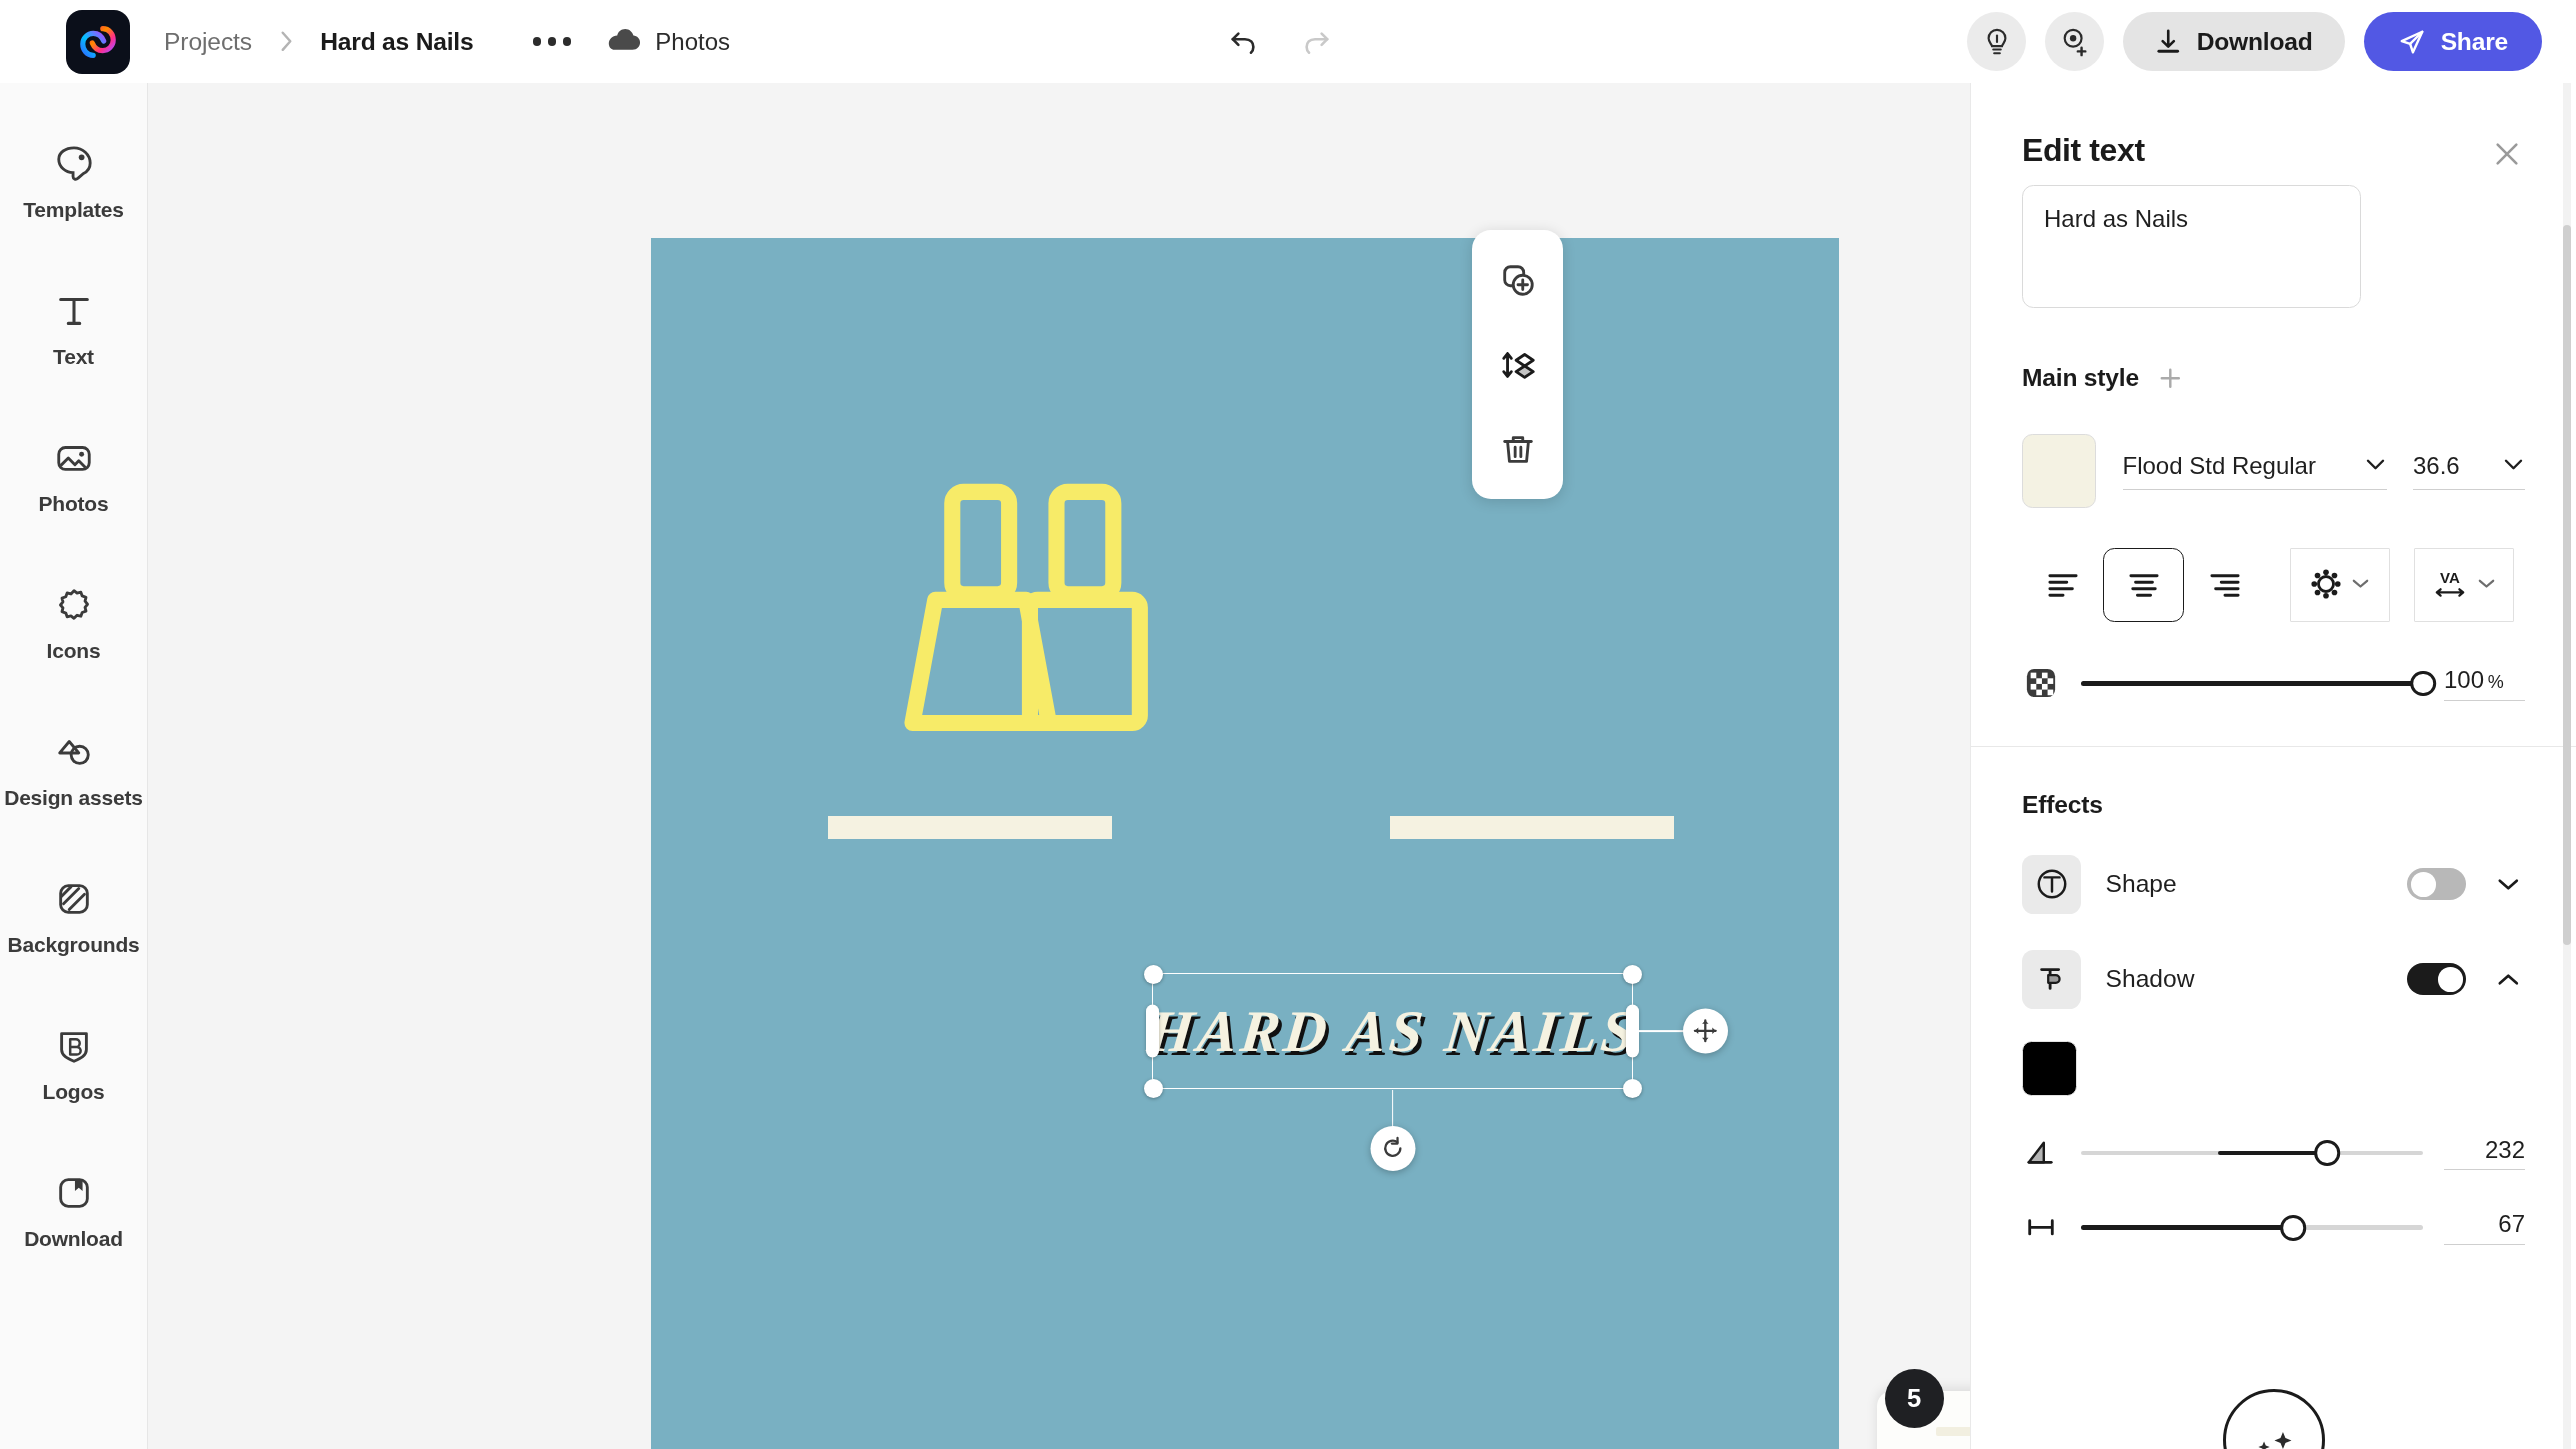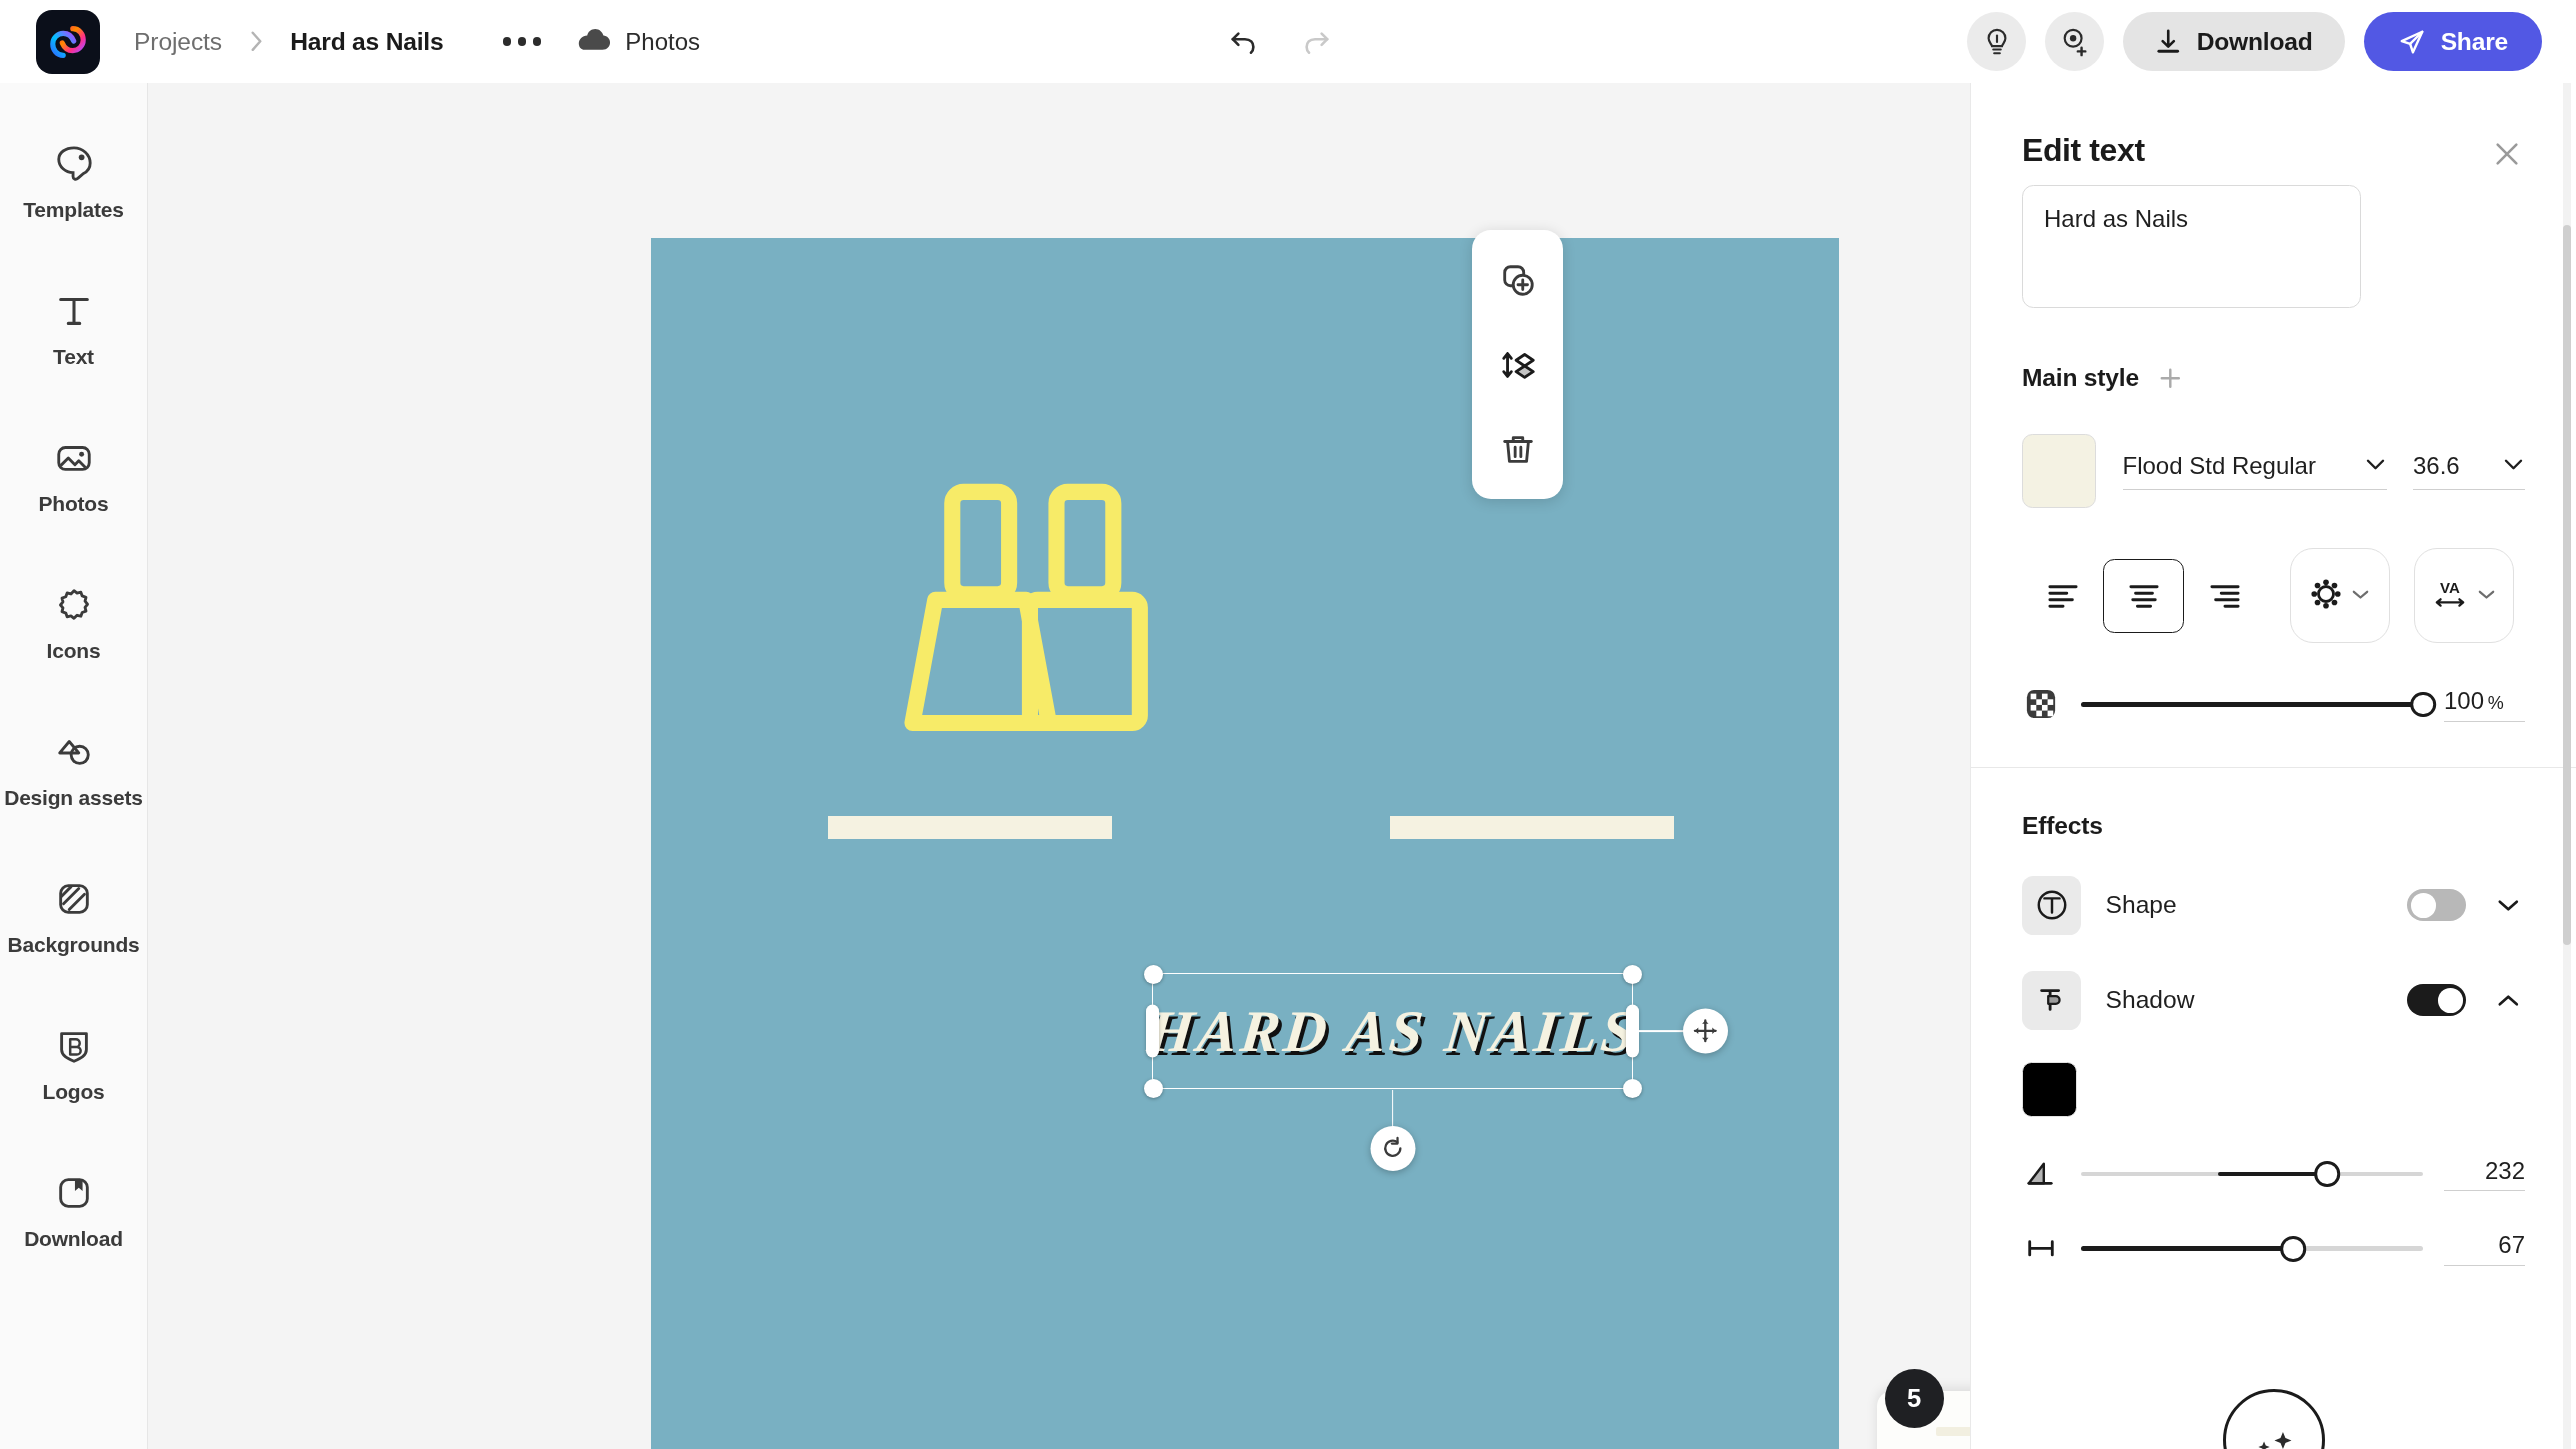--- a/index.html
+++ b/index.html
@@ -9,21 +9,21 @@
     background: #ffffff;
     overflow: hidden;
   }
   .app { position: relative; width: 2576px; height: 1449px; display: flex; flex-direction: column; }
 
   
   .header {
     height: 83px; flex: 0 0 83px;
     display: flex; align-items: center;
     background: #ffffff;
-    position: relative; z-index: 40;
+    position: relative; z-index: 40; padding-left: 30px;
   }
   .logo-btn {
     width: 64px; height: 64px; margin-left: 36px; margin-right: 34px;
     border-radius: 16px; background: #0b0f1a;
     display: flex; align-items: center; justify-content: center;
     cursor: pointer; flex: 0 0 auto;
   }
   .breadcrumb { display: flex; align-items: center; gap: 0; }
   .crumb-projects {
     font-size: 24.6px; color: #6e6e6e; cursor: pointer; letter-spacing: -0.1px;
@@ -233,21 +233,21 @@
   .size-value { font-size: 24px; color: #1f1f1f; }
 
   .align-row { display: flex; align-items: center; gap: 0; padding-top: 40px; }
   .align-btn {
     width: 81px; height: 74px; border-radius: 11.4px;
     display: flex; align-items: center; justify-content: center;
     cursor: pointer; border: 1.9px solid transparent;
   }
   .align-btn.active { border-color: #1b1b1b; }
   .chip-btn {
-    height: 95px; min-width: 100px; border-radius: 23px; border: 0.9px solid #e0e0e0;
+    height: 74px; min-width: 100px; border-radius: 1px; border: 0.9px solid #e0e0e0;
     display: flex; align-items: center; justify-content: center; gap: 9px;
     cursor: pointer; margin-left: 24.6px;
   }
 
   .opacity-row {
     display: flex; align-items: center; gap: 21px;
     padding: 44px 0 45px 0;
   }
   .slider { position: relative; height: 28px; display: flex; align-items: center; flex: 1 1 auto; }
   .slider-track { position: absolute; left: 0; right: 0; height: 4.7px; background: #d6d6d6; border-radius: 2.8px; }

